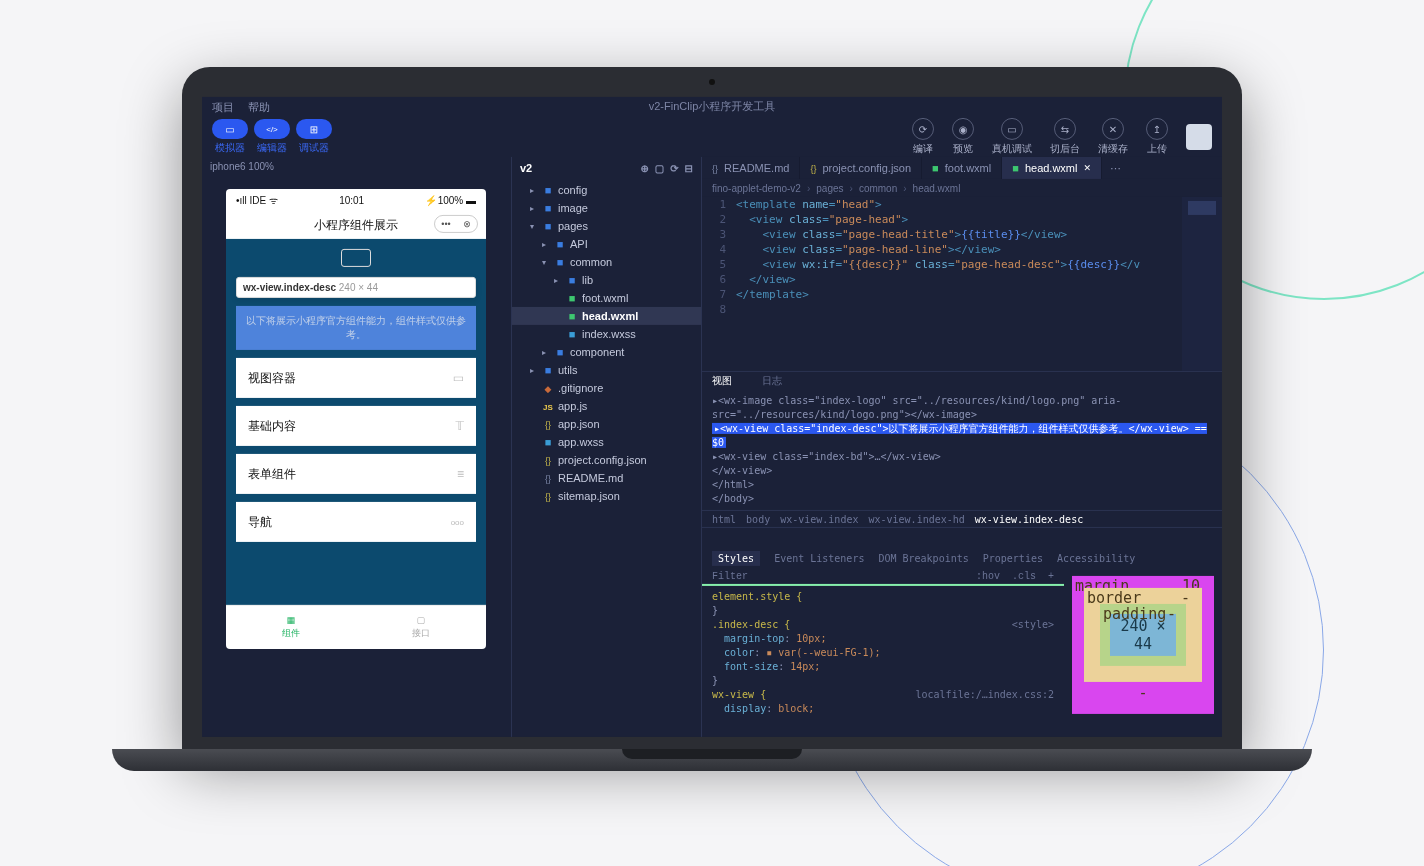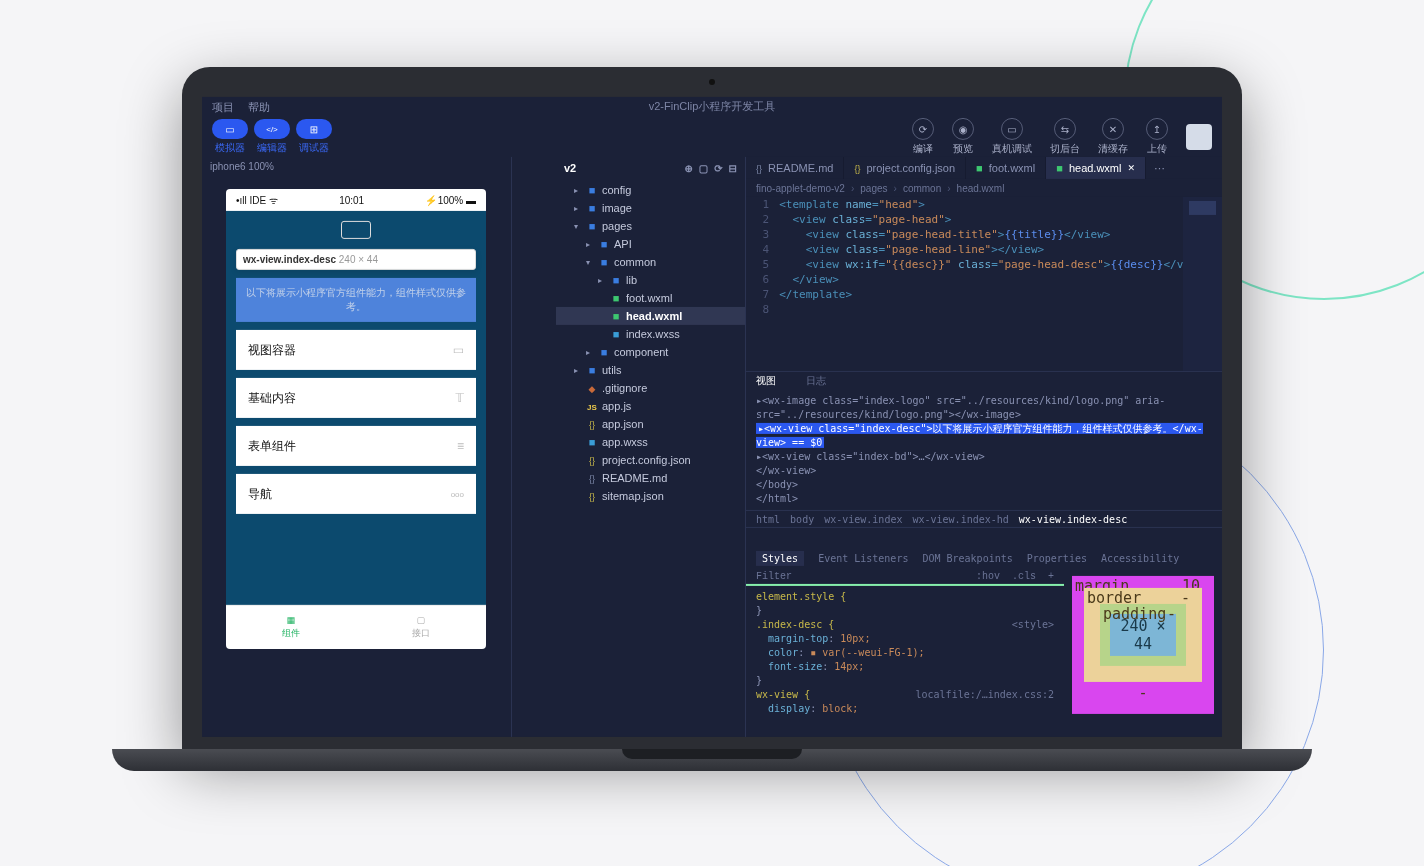--- a/index.html
+++ b/index.html
@@ -46,21 +46,21 @@
 .inspector-tip { background: #fff; border: 1px solid #ddd; padding: 4px 6px; font-size: 10px; color: #333; border-radius: 3px; box-shadow: 0 2px 6px rgba(0,0,0,.1); }
 .inspector-tip .dim { color: #999; }
 .highlight-box { background: #5a8dee; color: #dfe7ff; font-size: 10px; padding: 8px; text-align: center; opacity: .85; }
 .list-item { background: #fff; height: 40px; display: flex; align-items: center; justify-content: space-between; padding: 0 12px; color: #111; }
 .list-item .ri { color: #bbb; }
 .phone-tabbar { height: 44px; border-top: 1px solid #eee; display: flex; }
 .tb-item { flex: 1; display: flex; flex-direction: column; align-items: center; justify-content: center; font-size: 9px; color: #aaa; gap: 2px; }
 .tb-item.active { color: #20b261; }
 
 
-.tree-panel { width: 190px; border-right: 1px solid #2b3352; display: flex; flex-direction: column; color: #c5cadd; margin-left: 44px; }
+.tree-panel { width: 190px; border-right: 1px solid #2b3352; display: flex; flex-direction: column; color: #c5cadd; }
 .tree-head { height: 22px; display: flex; align-items: center; justify-content: space-between; padding: 0 8px; font-weight: 600; color: #fff; }
 .tree-head .icons { display: flex; gap: 6px; color: #8a92b3; font-size: 10px; }
 .tree-body { flex: 1; overflow: hidden; padding: 2px 0; }
 .tree-row { height: 18px; display: flex; align-items: center; gap: 4px; padding-left: 6px; font-size: 11px; cursor: default; }
 .tree-row .chev { width: 8px; color: #8a92b3; font-size: 8px; }
 .tree-row .ic { width: 12px; text-align: center; }
 .tree-row.selected { background: #303753; color: #fff; font-weight: 600; }
 .ic.folder::before { content: "■"; color: #3a7de0; }
 .ic.js::before { content: "JS"; color: #ebc94d; font-size: 8px; font-weight: bold; }
 .ic.json::before { content: "{}"; color: #c7b84a; font-size: 9px; }
@@ -183,20 +183,27 @@
       <div class="main">
 
         <div class="sim-panel">
           <div class="sim-status">iphone6 100%</div>
           <div class="phone">
             <div class="phone-status">
               <span>•ıll IDE ᯤ</span>
               <span>10:01</span>
               <span>⚡100% ▬</span>
             </div>
+            <div class="phone-header">
+              <span>小程序组件展示</span>
+              <div class="phone-capsule">
+                  <span>•••</span>
+                  <span>⊗</span>
+                </div>
+            </div>
             <div class="phone-body">
               <div style="height:20px; display:flex; justify-content:center;">
                   <div style="width:30px;height:18px;border:1px solid #ddd;border-radius:3px;"></div>
                 </div>
               <div class="inspector-tip">
                 <b>wx-view.index-desc</b>&nbsp;<span class="dim">240 × 44</span>
               </div>
               <div class="highlight-box">以下将展示小程序官方组件能力，组件样式仅供参考。</div>
               <div class="list-item">
                   <span>视图容器</span>
@@ -382,22 +389,22 @@
           <div class="devtools">
             <div class="dt-tabs">
               <span class="act">视图</span>
               <span>日志</span>
             </div>
             <div class="dom-panel" id="dom-panel">
                 <div>▸&lt;wx-image class="index-logo" src="../resources/kind/logo.png" aria-src="../resources/kind/logo.png"&gt;&lt;/wx-image&gt;</div>
                 <div><span class="dom-sel">▸&lt;wx-view class="index-desc"&gt;以下将展示小程序官方组件能力，组件样式仅供参考。&lt;/wx-view&gt; == $0</span></div>
                 <div>▸&lt;wx-view class="index-bd"&gt;…&lt;/wx-view&gt;</div>
                 <div>&lt;/wx-view&gt;</div>
+                <div>&lt;/html&gt;</div>
                 <div>&lt;/body&gt;</div>
-                <div>&lt;/html&gt;</div>
               </div>
             <div class="dom-crumb" id="dom-crumb">
                 <span>html</span>
                 <span>body</span>
                 <span>wx-view.index</span>
                 <span>wx-view.index-hd</span>
                 <span class="sel">wx-view.index-desc</span>
               </div>
             <div class="styles-head" id="styles-head">
                 <span class="act">Styles</span>

